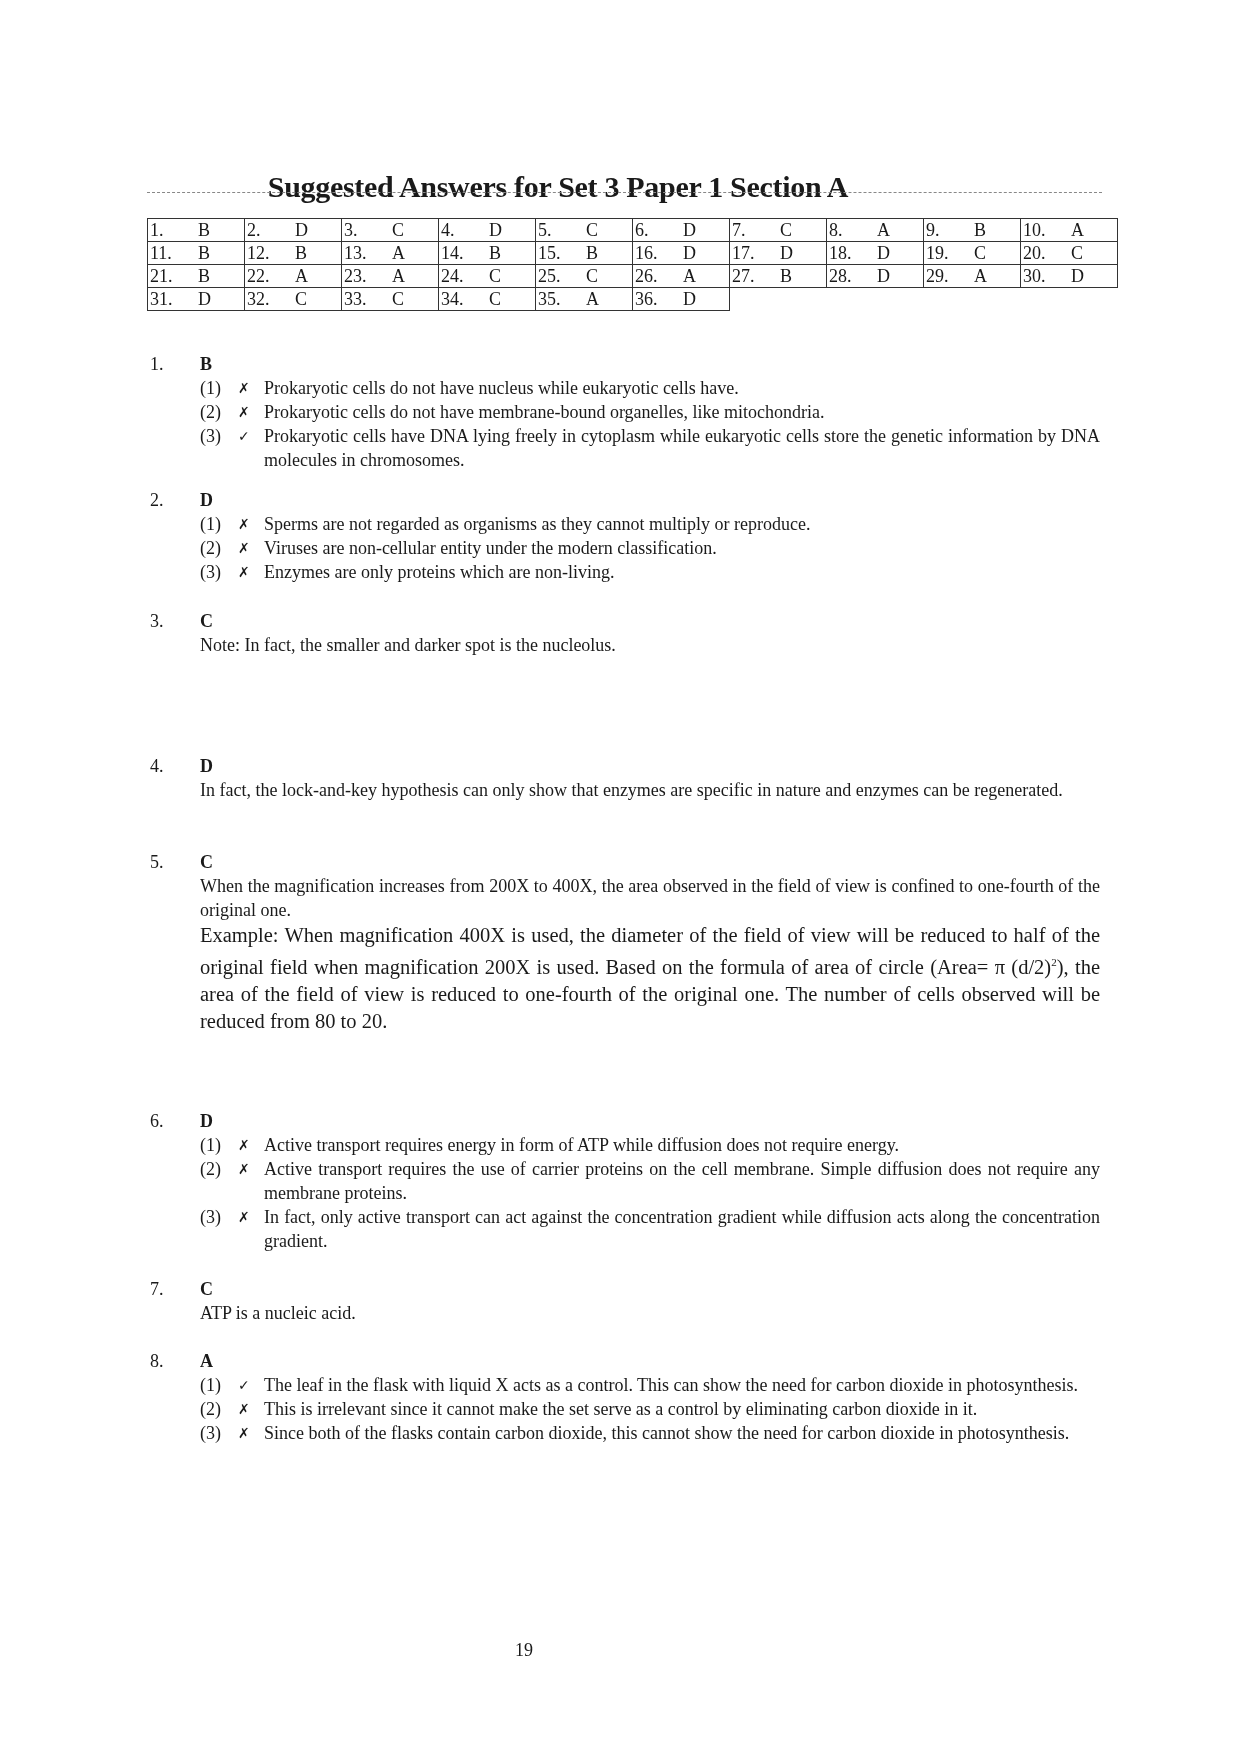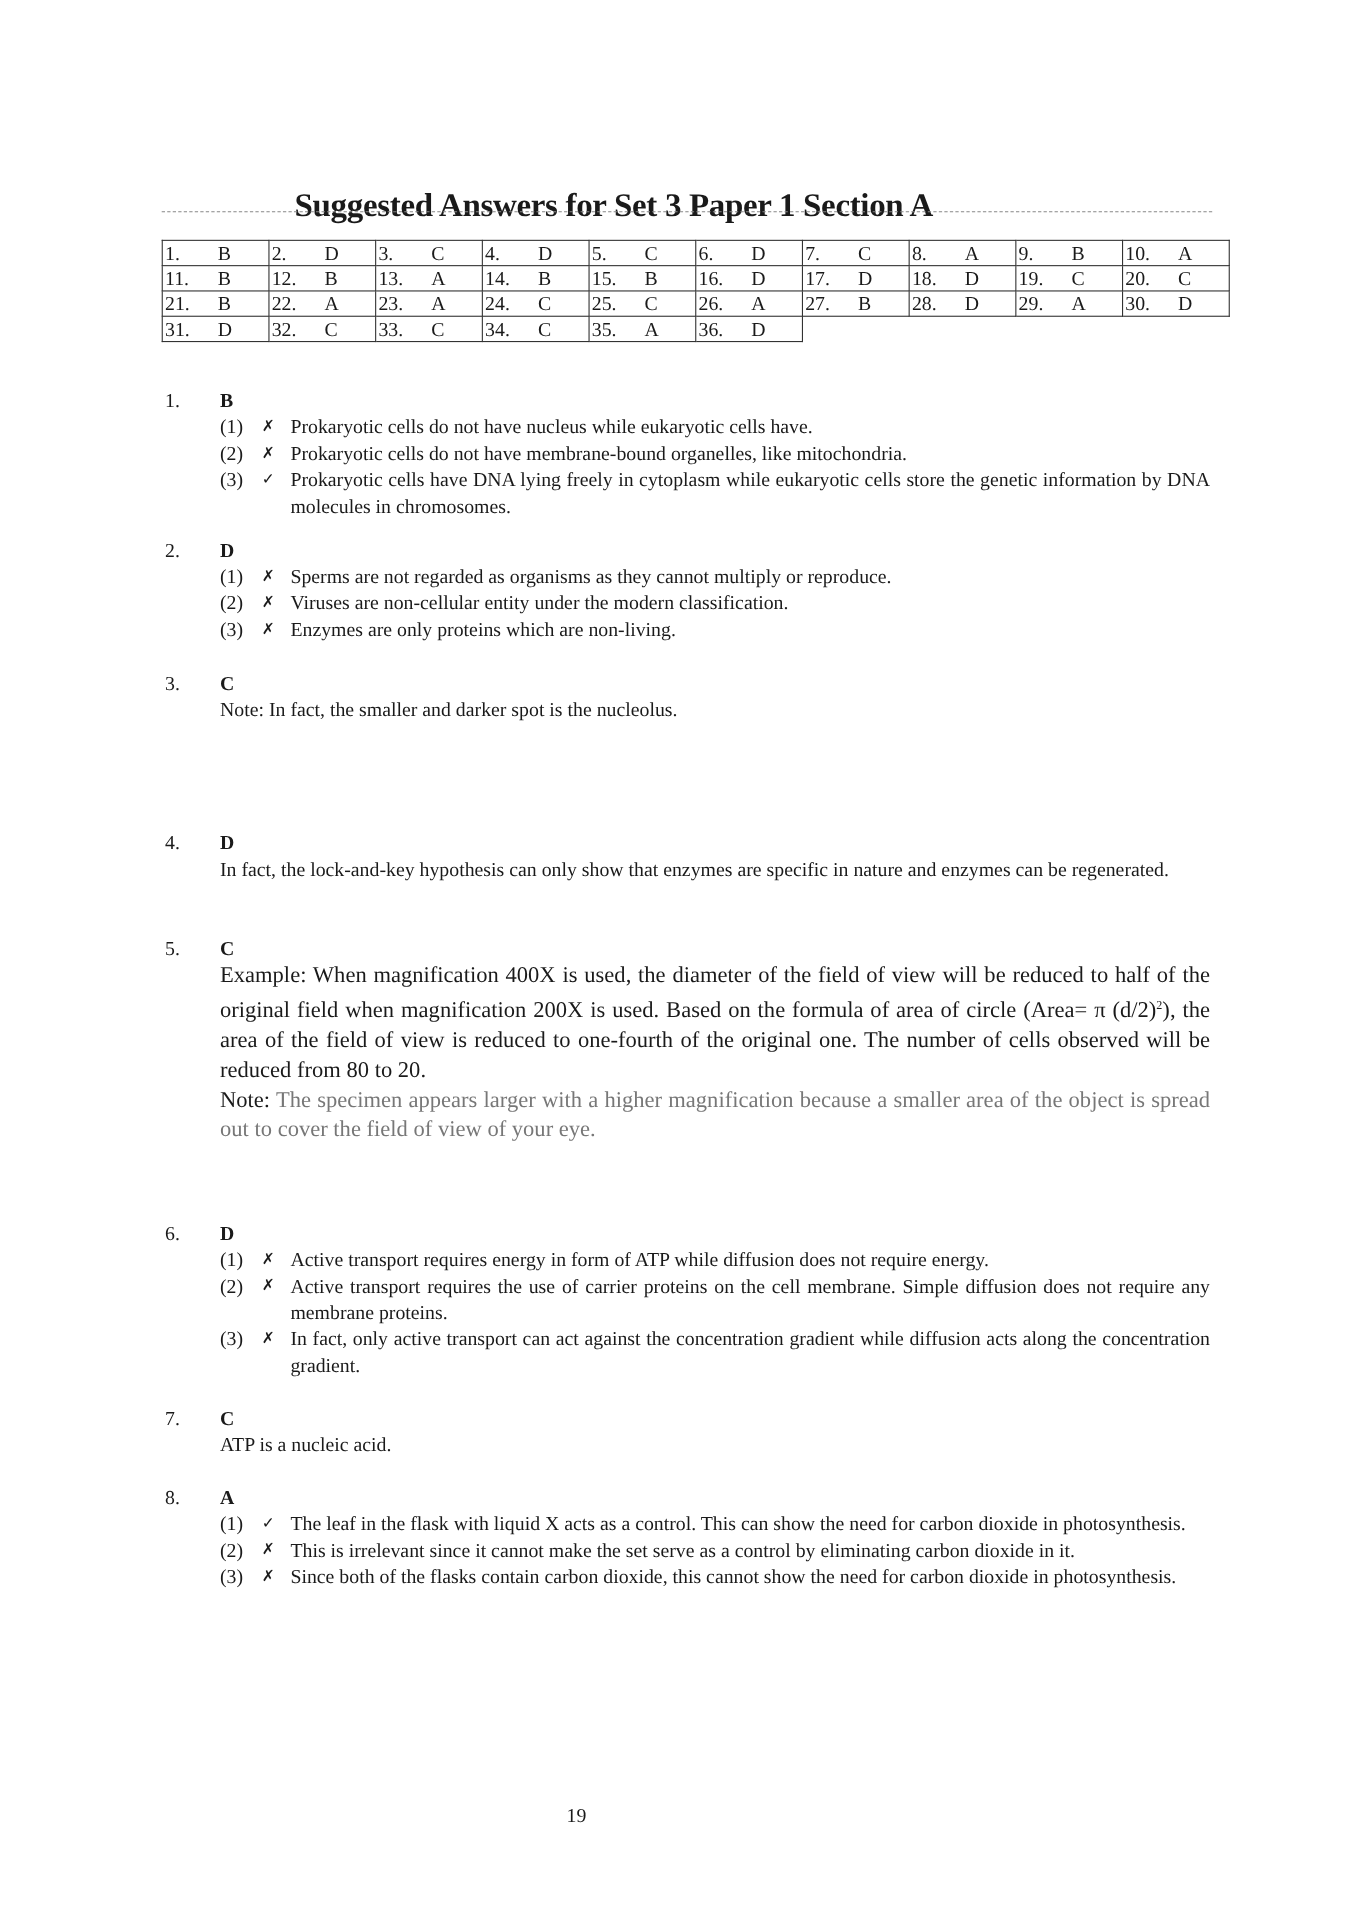--- a/index.html
+++ b/index.html
@@ -320,22 +320,22 @@
   <span class="qa">D</span>
   <div class="body">
     <div class="para">In fact, the lock-and-key hypothesis can only show that enzymes are specific in nature and enzymes can be regenerated.</div>
   </div>
 </div>
 
 <div class="q" style="top:850px">
   <span class="qn">5.</span>
   <span class="qa">C</span>
   <div class="body">
+    <div class="para">When the magnification increases from 200X to 400X, the area observed in the field of view is confined to one-fourth of the original one.</div>
     <div class="para big"><span>Example: When magnification 400X is used, the diameter of the field of view will be reduced to half of the original field when magnification 200X is used. Based on the formula of area of circle (Area= π (d/2)</span><sup style="font-size:11px">2</sup><span>), the area of the field of view is reduced to one-fourth of the original one. The number of cells observed will be reduced from 80 to 20.</span></div>
-    <div class="para big"><span>Note:</span><span class="grey"> The specimen appears larger with a higher magnification because a smaller area of the object is spread out to cover the field of view of your eye.</span></div>
   </div>
 </div>
 
 <div class="q" style="top:1109px">
   <span class="qn">6.</span>
   <span class="qa">D</span>
   <div class="body">
     <div class="opt">
         <span class="lab">(1)</span>
         <span class="mk">✗</span>

